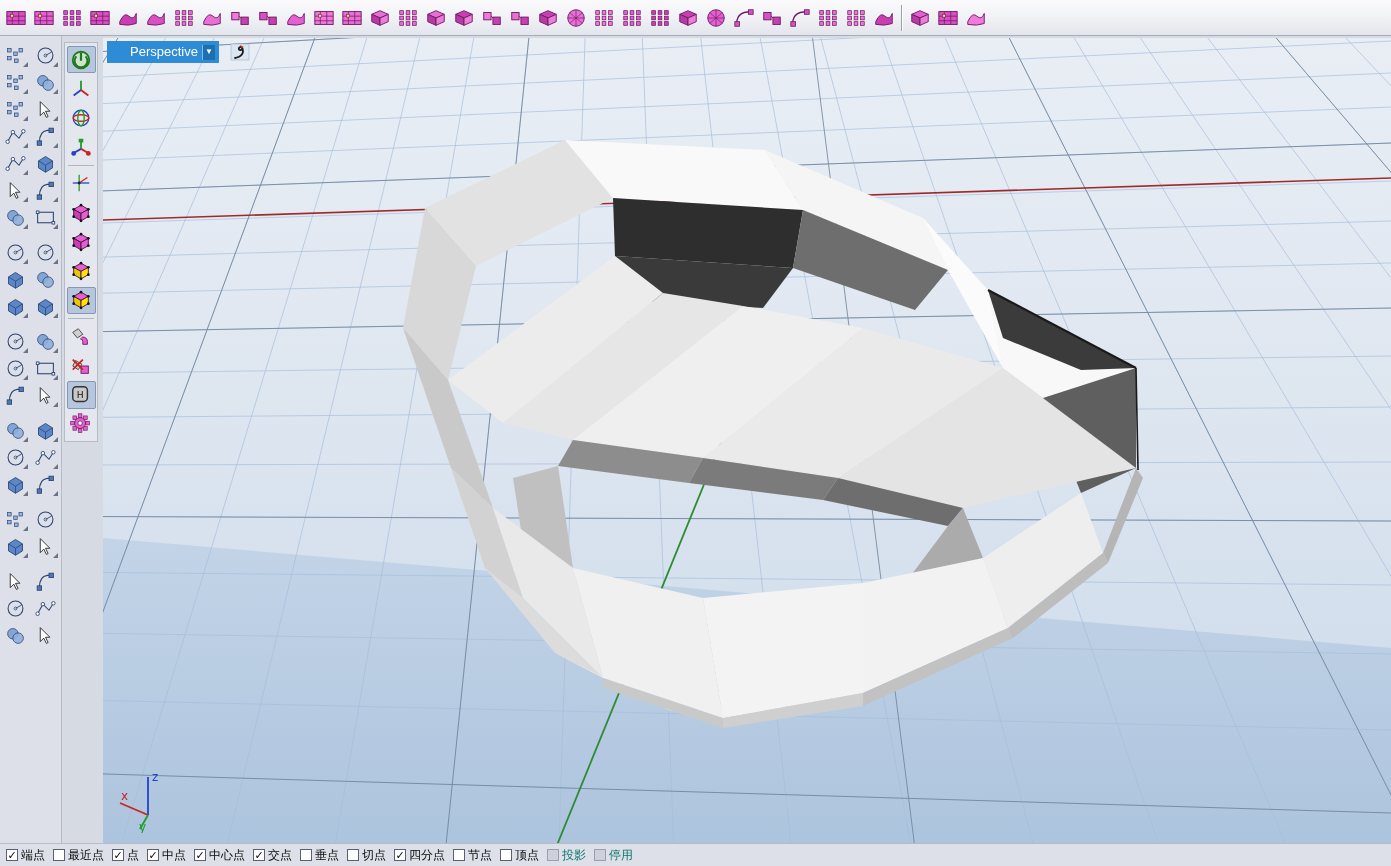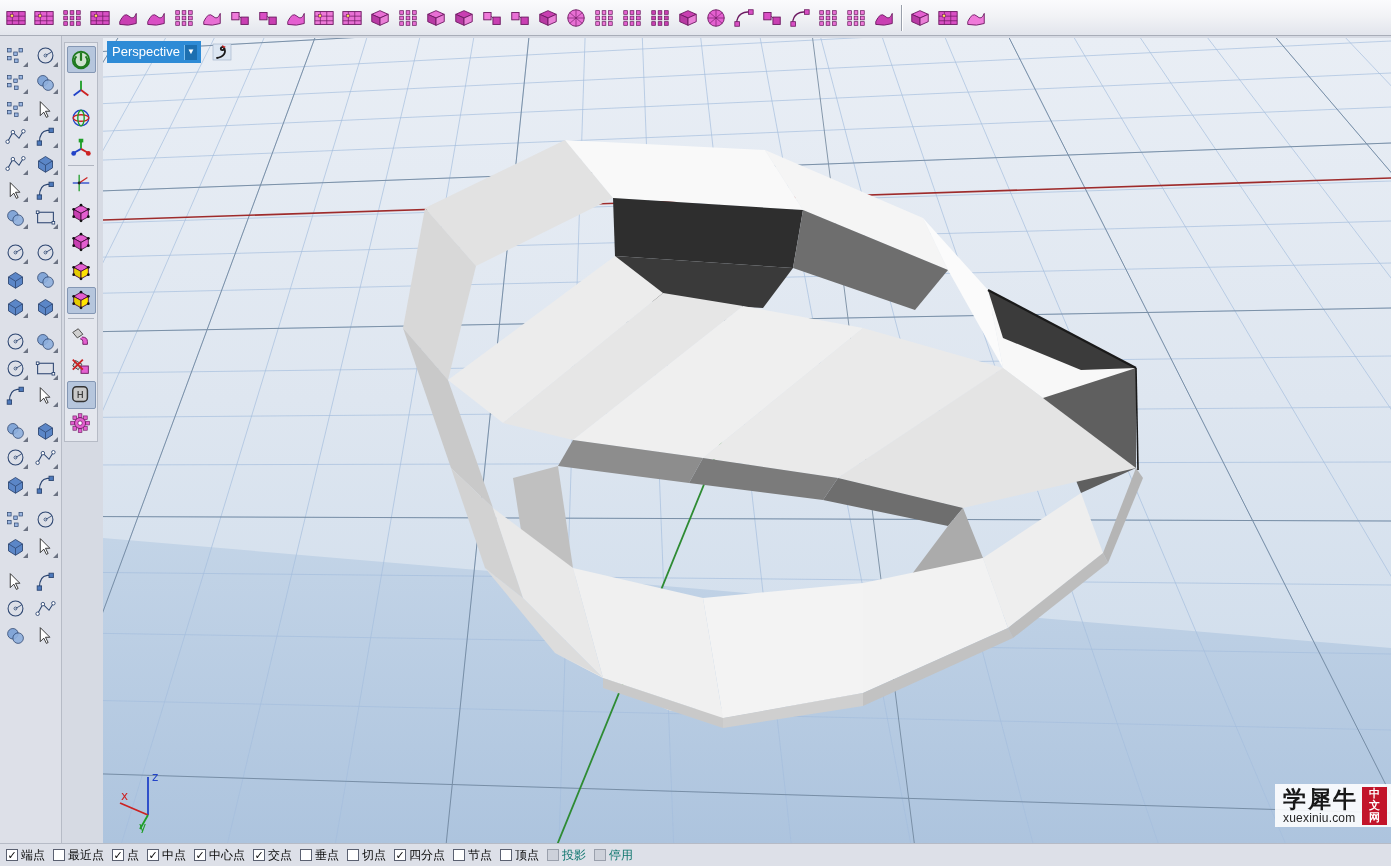--- a/index.html
+++ b/index.html
@@ -72,21 +72,21 @@
   }
   #vp-svg { position: absolute; left: 0; top: 0; }
 
   #vp-label-bar {
     position: absolute; left: 4px; top: 3px;
     display: flex; align-items: center; z-index: 20;
   }
   #vp-title {
     background: #2e8bd6; color: #ffffff;
     font-size: 13px; line-height: 18px;
-    padding: 1px 3px 1px 4px;
+    padding: 1px 3px 1px 22px;
     display: flex; align-items: center; gap: 4px;
     border: 1px solid #2e8bd6;
   }
   #vp-caret {
     width: 13px; height: 15px; background: #1d6fb0;
     border-left: 1px solid #7fc0ef;
     display: flex; align-items: center; justify-content: center;
     color: #ffffff; font-size: 8px;
   }
   #vp-tool-icon {
@@ -1130,31 +1130,20 @@
       <line x1="37" y1="48" x2="37" y2="10" stroke="#2243c8" stroke-width="1.8"></line>
       <text x="41" y="14" font-family="DejaVu Sans, sans-serif" font-size="12" fill="#2243c8">z</text>
 
       <line x1="37" y1="48" x2="9" y2="36" stroke="#cc2222" stroke-width="1.8"></line>
       <text x="10" y="33" font-family="DejaVu Sans, sans-serif" font-size="12" fill="#cc2222">x</text>
 
       <line x1="37" y1="48" x2="29" y2="62" stroke="#1f9e28" stroke-width="1.8"></line>
       <text x="28" y="64" font-family="DejaVu Sans, sans-serif" font-size="12" fill="#1f9e28">y</text>
     </svg>
 
-    <div id="watermark">
-      <div id="wm-left">
-        <div id="wm-cn">学犀牛</div>
-        <div id="wm-en">xuexiniu.com</div>
-      </div>
-      <div id="wm-badge">
-        <span>中</span>
-        <span>文</span>
-        <span>网</span>
-      </div>
-    </div>
   </div>
 
   <div id="status-bar">
       <div class="osnap">
         <span class="box">✓</span>
         <span>端点</span>
       </div>
       <div class="osnap">
         <span class="box"></span>
         <span>最近点</span>

